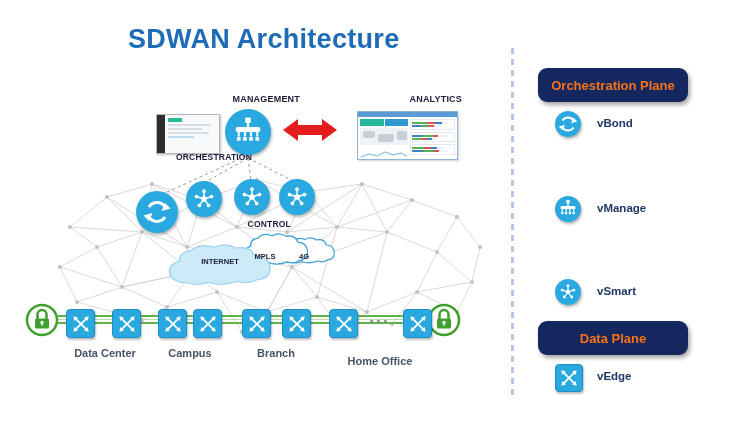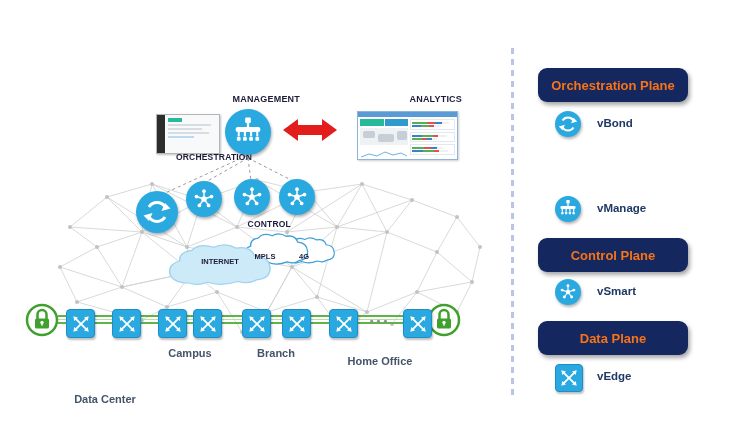--- a/index.html
+++ b/index.html
@@ -58,20 +58,21 @@
   #connectors line{stroke:#9a9a9a;stroke-width:1;stroke-dasharray:3,3;}
 
   .api-text{color:#fff;font-size:8px;font-weight:bold;text-align:center;margin-top:20px;}
   .dots{color:#8f8f8f;font-size:11px;font-weight:bold;letter-spacing:3px;}
 </style>
 </head>
 <body>
 
 <div class="slide">
 
+  <div class="abs title">SDWAN Architecture</div>
 
   <svg id="mesh" class="abs" style="left:52px;top:172px;" width="440" height="168" viewBox="0 0 440 168">
       <line x1="18" y1="55" x2="55" y2="25"></line>
       <line x1="55" y1="25" x2="100" y2="12"></line>
       <line x1="100" y1="12" x2="150" y2="28"></line>
       <line x1="150" y1="28" x2="205" y2="8"></line>
       <line x1="205" y1="8" x2="255" y2="20"></line>
       <line x1="255" y1="20" x2="310" y2="12"></line>
       <line x1="310" y1="12" x2="360" y2="28"></line>
       <line x1="360" y1="28" x2="405" y2="45"></line>
@@ -447,21 +448,21 @@
           <line x1="-7" y1="-7" x2="7" y2="7"></line>
           <line x1="-7" y1="7" x2="7" y2="-7"></line>
         </g>
         <polygon points="-10,-10 -4,-8.6 -8.6,-4" fill="#fff"></polygon>
         <polygon points="10,-10 4,-8.6 8.6,-4" fill="#fff"></polygon>
         <polygon points="-10,10 -4,8.6 -8.6,4" fill="#fff"></polygon>
         <polygon points="10,10 4,8.6 8.6,4" fill="#fff"></polygon>
       </svg>
     </div>
 
-  <div class="abs site-label" style="left:55px;top:347px;width:100px;margin-top:46px;">Data Center</div>
+  <div class="abs site-label" style="left:55px;top:347px;width:100px;">Data Center</div>
   <div class="abs site-label" style="left:140px;top:347px;width:100px;">Campus</div>
   <div class="abs site-label" style="left:226px;top:347px;width:100px;">Branch</div>
   <div class="abs site-label" style="left:330px;top:347px;width:100px;margin-top:8px;">Home Office</div>
 
   <div class="abs divider"></div>
 
   <div class="abs pill" style="top:68px;">
     <span>Orchestration Plane</span>
     </div>
   <div class="abs blue-circle side-icon" style="left:555px;top:111px;">
@@ -484,23 +485,20 @@
       <line x1="2.75" y1="0" x2="2.75" y2="4" stroke="#fff" stroke-width="1.8"></line>
       <line x1="8.25" y1="0" x2="8.25" y2="4" stroke="#fff" stroke-width="1.8"></line>
       <rect x="-9.9" y="4.5" width="3.3" height="3.3" rx=".6" fill="#fff"></rect>
       <rect x="-4.4" y="4.5" width="3.3" height="3.3" rx=".6" fill="#fff"></rect>
       <rect x="1.1" y="4.5" width="3.3" height="3.3" rx=".6" fill="#fff"></rect>
       <rect x="6.6" y="4.5" width="3.3" height="3.3" rx=".6" fill="#fff"></rect>
     </svg>
     </div>
   <div class="abs plane-item-label" style="left:597px;top:202px;">vManage</div>
 
-  <div class="abs pill" style="top:238px;">
-    <span>Control Plane</span>
-    </div>
   <div class="abs blue-circle side-icon" style="left:555px;top:279px;">
     <svg width="22" height="22" viewBox="-16 -16 32 32">
       <g stroke="#fff" stroke-width="1.7">
         <line x1="0" y1="0" x2="0" y2="-9"></line>
           <line x1="0" y1="0" x2="8.6" y2="-2.8"></line>
         <line x1="0" y1="0" x2="5.3" y2="7.3"></line>
           <line x1="0" y1="0" x2="-5.3" y2="7.3"></line>
         <line x1="0" y1="0" x2="-8.6" y2="-2.8"></line>
       </g>
       <circle cx="0" cy="0" r="3.2" fill="#fff"></circle>

